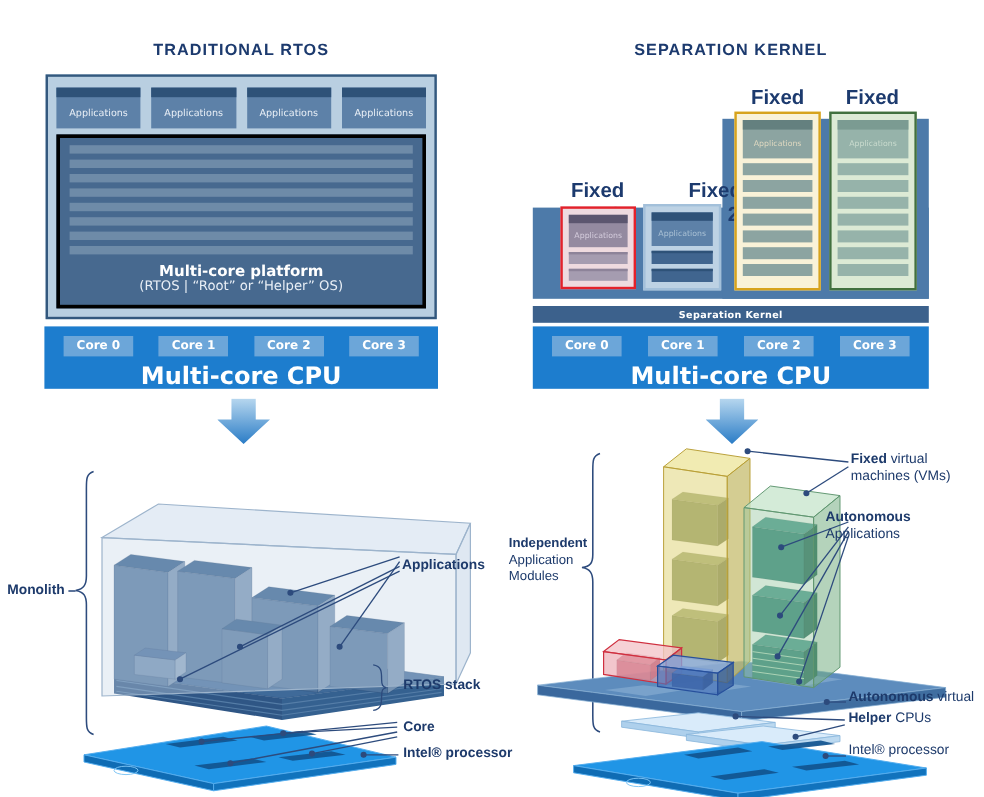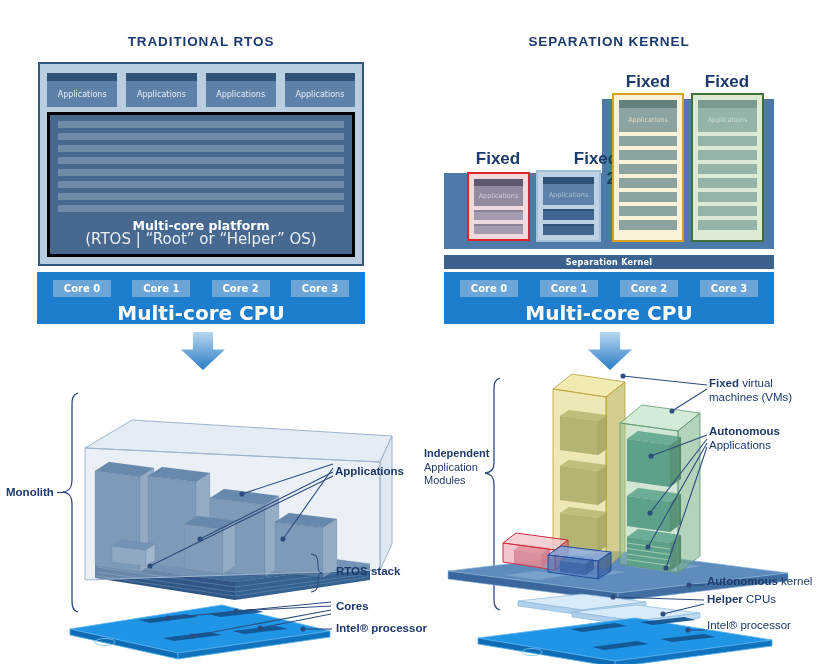--- a/index.html
+++ b/index.html
@@ -18,21 +18,21 @@
   .app-box{flex:1;height:34px;background:#5d81a8;border-top:8px solid #2e5278;
            box-sizing:border-box;display:flex;align-items:center;justify-content:center;}
   .app-box span{font-family:"DejaVu Sans",sans-serif;font-size:8px;color:#e9eff6;}
 
   .platform-box{position:absolute;left:7px;right:7px;top:48px;bottom:7px;background:#47698f;
                 border:3px solid #000000;box-sizing:border-box;}
   .pstripes{padding:6px 8px 0 8px;display:flex;flex-direction:column;gap:5px;}
   .pstripe{height:7px;background:#6e8ba8;}
   .ptitle{margin-top:6px;text-align:center;font-family:"DejaVu Sans",sans-serif;
           font-weight:700;font-size:12.5px;color:#fff;line-height:15px;}
-  .psub{text-align:center;font-family:"DejaVu Sans",sans-serif;font-size:15px;
+  .psub{text-align:center;font-family:"DejaVu Sans",sans-serif;font-size:11px;
         color:#e9eff6;line-height:12px;}
 
   .cpu-bar{position:absolute;width:330px;height:52px;background:#1d7dce;}
   #cpu-left{left:37px;top:256px;width:328px;}
   #cpu-right{left:444px;top:256px;}
   .cores-row{display:flex;justify-content:space-between;padding:8px 16px 0;}
   .core-chip{width:58px;height:17px;background:#6ca6d9;display:flex;align-items:center;
              justify-content:center;font-family:"DejaVu Sans",sans-serif;font-weight:700;
              font-size:10px;color:#fff;}
   .cpu-label{text-align:center;font-family:"DejaVu Sans",sans-serif;font-weight:700;
@@ -84,21 +84,21 @@
   .anno{position:absolute;font-size:11.5px;color:#1d3a6b;line-height:13.5px;}
   .anno.bold-all{font-weight:700;}
   .anno .b{font-weight:700;}
   #lbl-monolith{left:6px;top:470px;}
   #lbl-apps-left{left:335px;top:449px;}
   #lbl-rtos{left:336px;top:549px;}
   #lbl-cores{left:336px;top:584px;}
   #lbl-intel-left{left:336px;top:606px;}
   #lbl-independent{left:424px;top:431px;width:76px;font-size:11px;}
   #lbl-fixed{left:709px;top:361px;width:100px;}
-  #lbl-auto{left:709px;top:409px;width:105px;}
+  #lbl-auto{left:688px;top:409px;width:105px;}
   #lbl-sep{left:707px;top:559px;white-space:nowrap;}
   #lbl-virt{left:707px;top:577px;white-space:nowrap;}
   #lbl-intel-right{left:707px;top:603px;white-space:nowrap;}
 </style>
 </head>
 <body>
 
 <div id="stage">
 
   <div class="diagram-title" id="t-left">TRADITIONAL RTOS</div>
@@ -416,23 +416,23 @@
       <line x1="284" y1="243" x2="243" y2="253"></line>
         <circle cx="243" cy="253" r="2"></circle>
       <circle cx="268" cy="269" r="2"></circle>
         <line x1="268" y1="269" x2="285" y2="269"></line>
     </g>
   </svg>
 
   <div class="anno bold-all" id="lbl-monolith">Monolith</div>
   <div class="anno bold-all" id="lbl-apps-left">Applications</div>
   <div class="anno bold-all" id="lbl-rtos">RTOS stack</div>
-  <div class="anno bold-all" id="lbl-cores">Cores</div>
+  <div class="anno bold-all" id="lbl-cores">Core</div>
   <div class="anno bold-all" id="lbl-intel-left">Intel® processor</div>
 
   <div class="anno" id="lbl-fixed"><span class="b">Fixed</span><span> virtual machines (VMs)</span></div>
   <div class="anno" id="lbl-independent"><span class="b">Independent</span><span> Application Modules</span></div>
   <div class="anno" id="lbl-auto"><span class="b">Autonomous</span><span> Applications</span></div>
-  <div class="anno" id="lbl-sep"><span class="b">Autonomous</span><span> kernel</span></div>
+  <div class="anno" id="lbl-sep"><span class="b">Autonomous</span><span> virtual</span></div>
   <div class="anno" id="lbl-virt"><span class="b">Helper</span><span> CPUs</span></div>
   <div class="anno" id="lbl-intel-right">Intel® processor</div>
 
 </div>
 
 </body></html>

